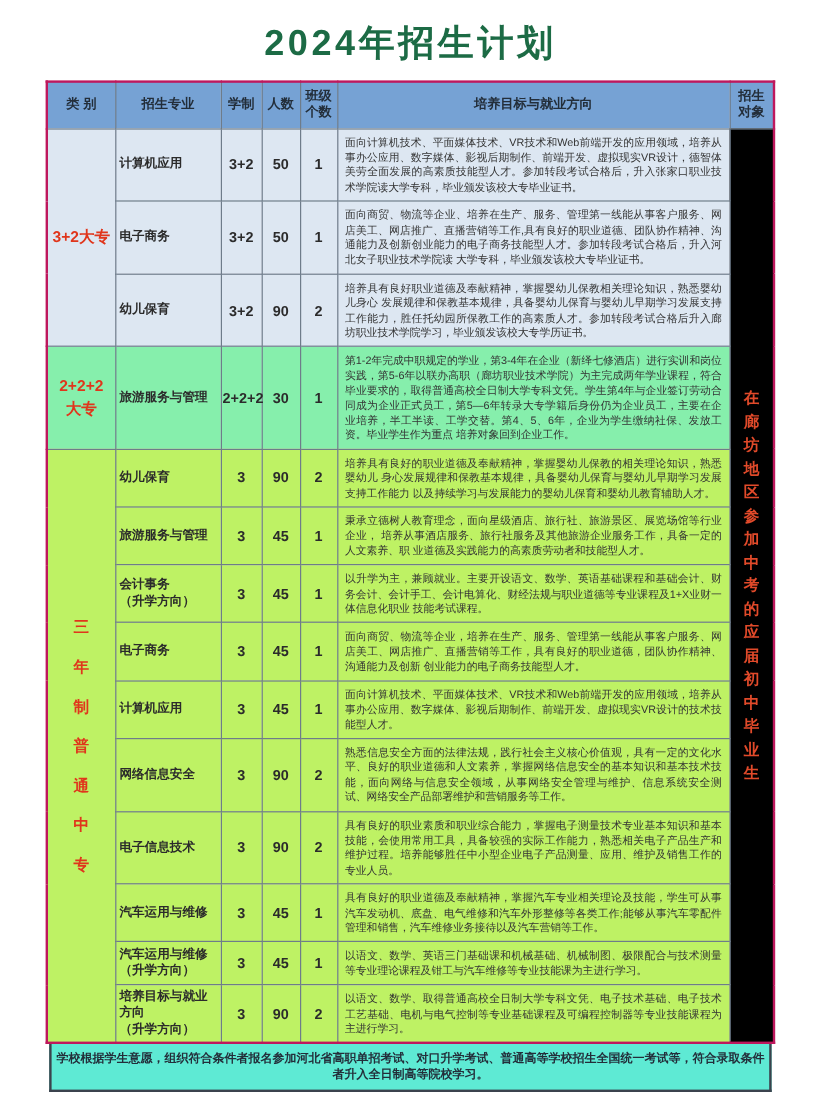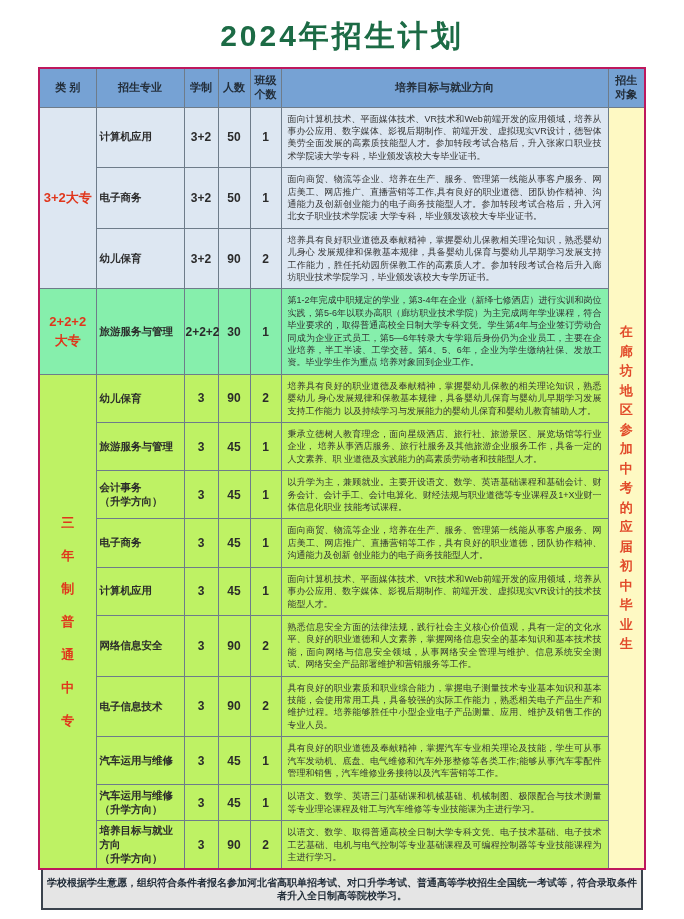--- a/index.html
+++ b/index.html
@@ -34,33 +34,33 @@
   td.num{
     text-align:center;font-weight:bold;font-size:12px;color:#2b2b2b;
   }
   td.desc{
     font-size:9px;color:#333333;line-height:1.38;padding:5px 6px;
     text-align:justify;
   }
   .sec1 td{background:#dde7f2;}
   .sec2 td{background:#86efac;}
   .sec3 td{background:#bef264;}
-  td.aud{background:#fef9c3;}
+  td.aud{background:#000000;}
   .cat-wrap2{width:46px;margin:0 auto;word-break:break-all;line-height:1.4;}
   .cat-vert{
     width:15px;margin:0 auto;word-break:break-all;line-height:2.55;
     font-size:13px;letter-spacing:0;
   }
   .aud-vert{
     width:15px;margin:0 auto;word-break:break-all;line-height:1.5;
     color:#e14a2a;font-weight:bold;font-size:13px;text-align:center;
   }
   .footer-bar{
     width:602px;margin:0 auto;border:2px solid #3b434d;border-top:none;
-    background:#e5e5e5;color:#232e3a;font-size:10px;font-weight:bold;
+    background:#5eead4;color:#232e3a;font-size:10px;font-weight:bold;
     text-align:center;padding:6px 4px;line-height:1.3;box-sizing:border-box;
   }
 </style>
 </head>
 <body>
 
 <div class="page">
   <div class="title">2024年招生计划</div>
 
   <table class="plan">

